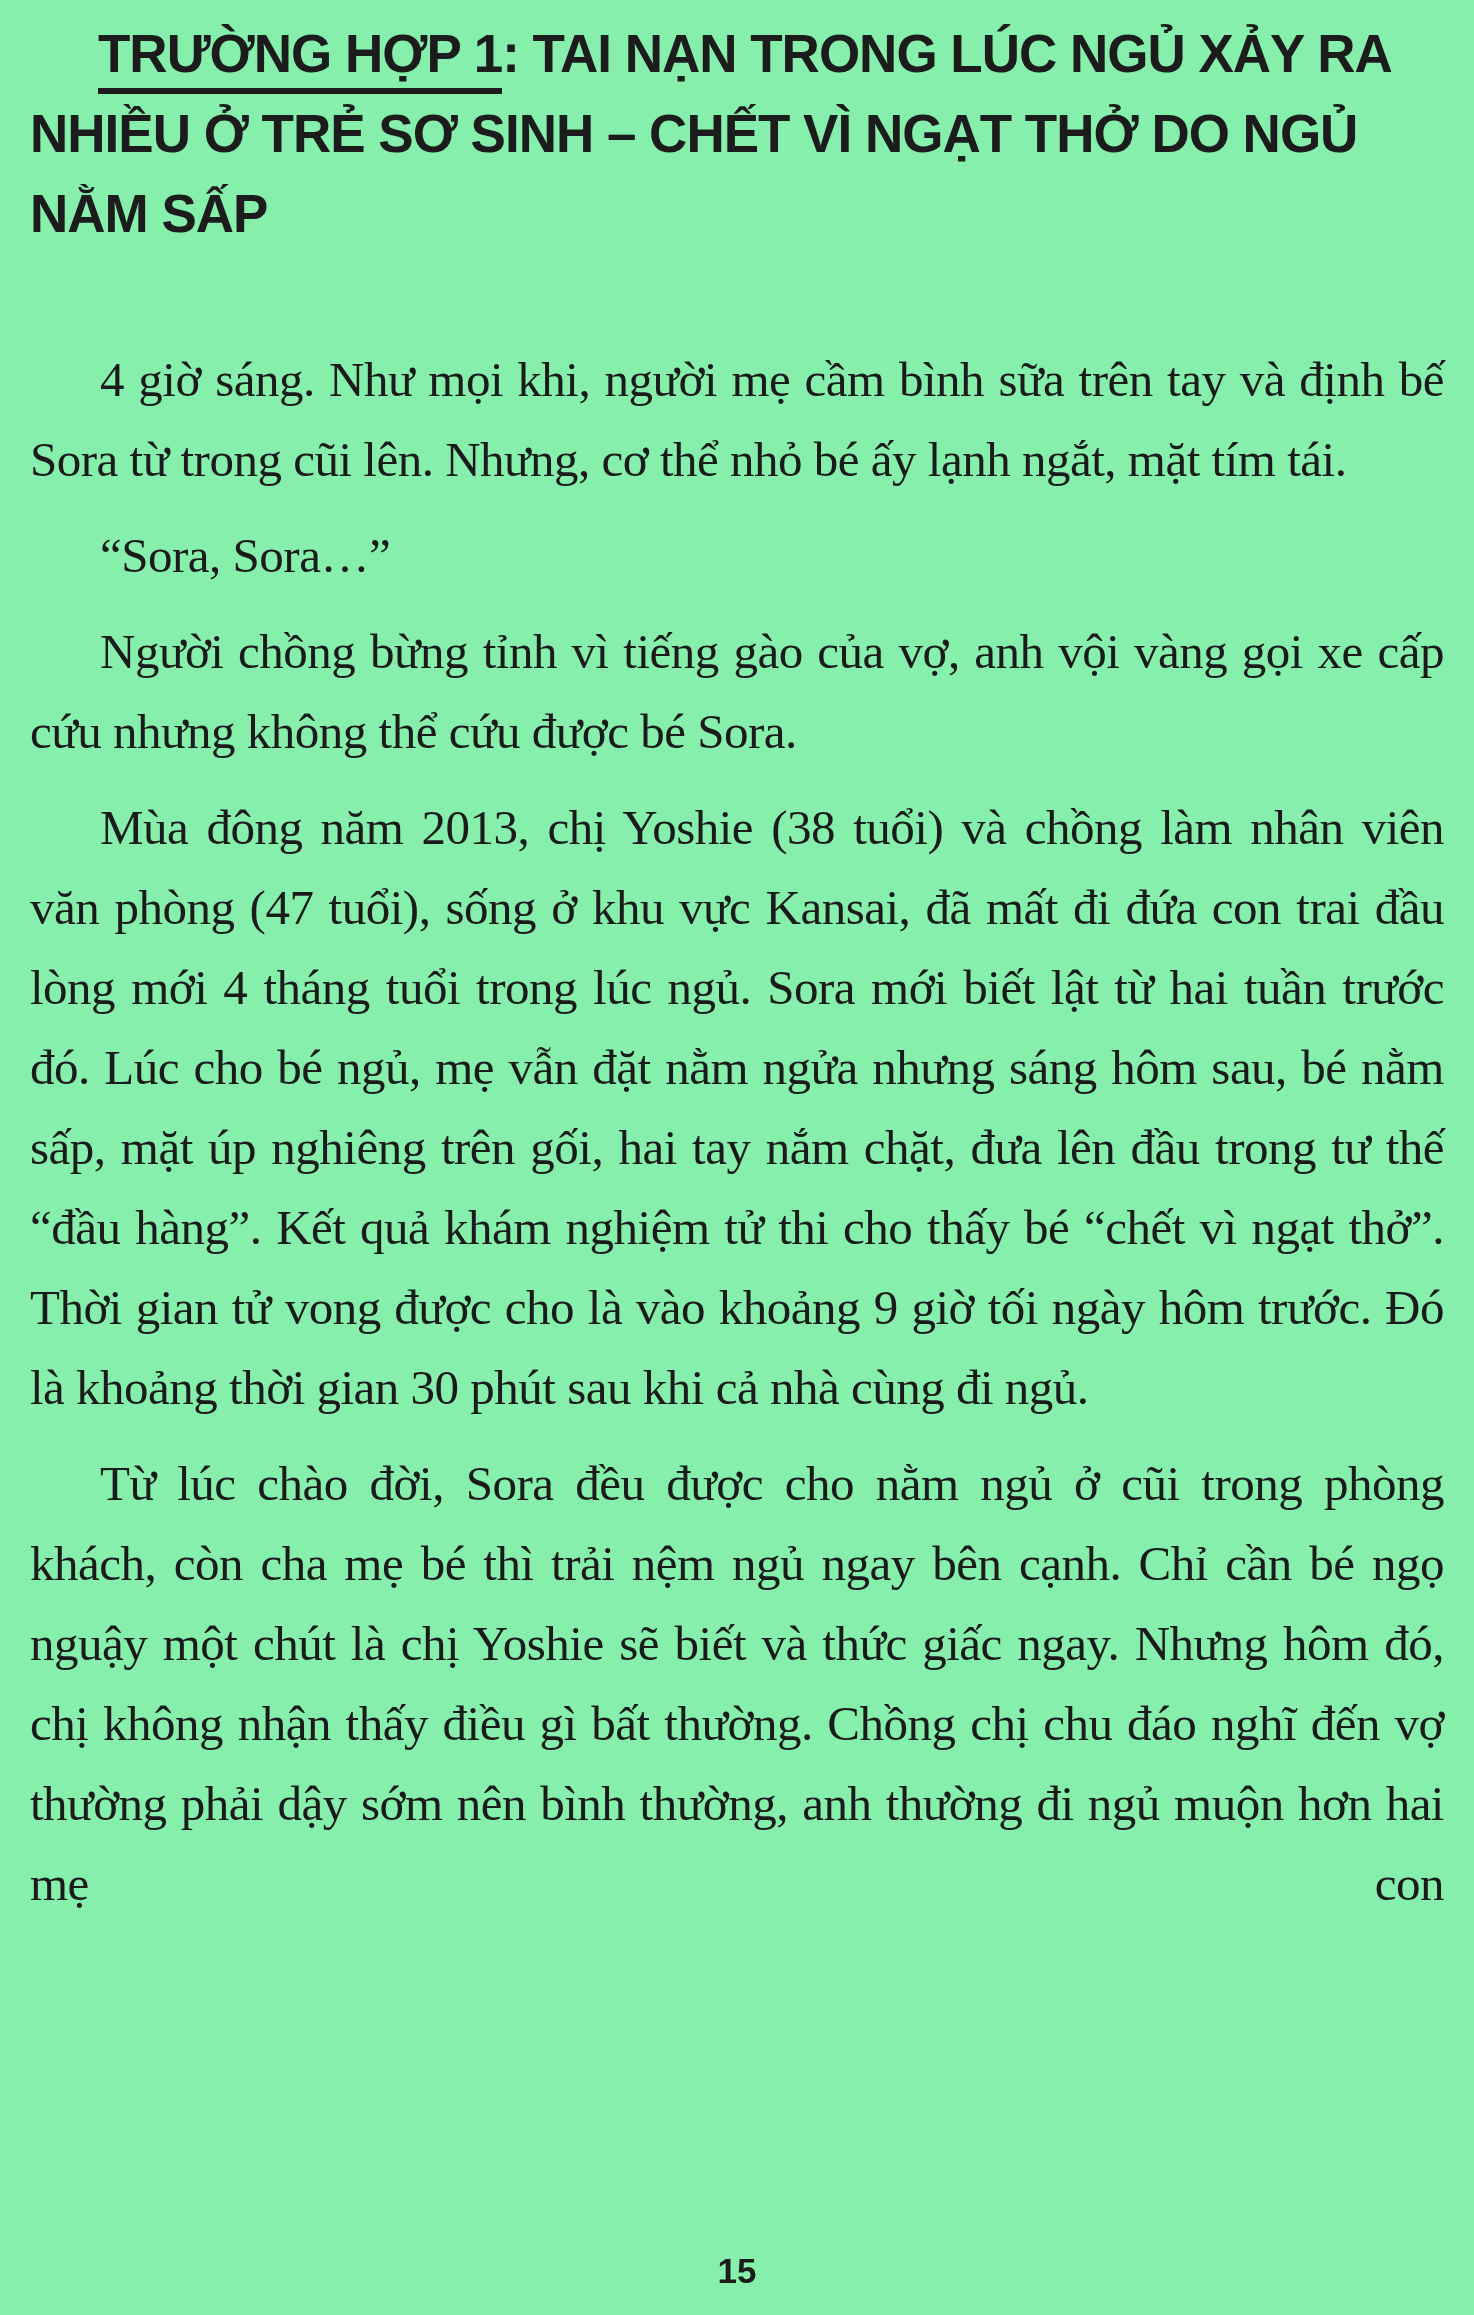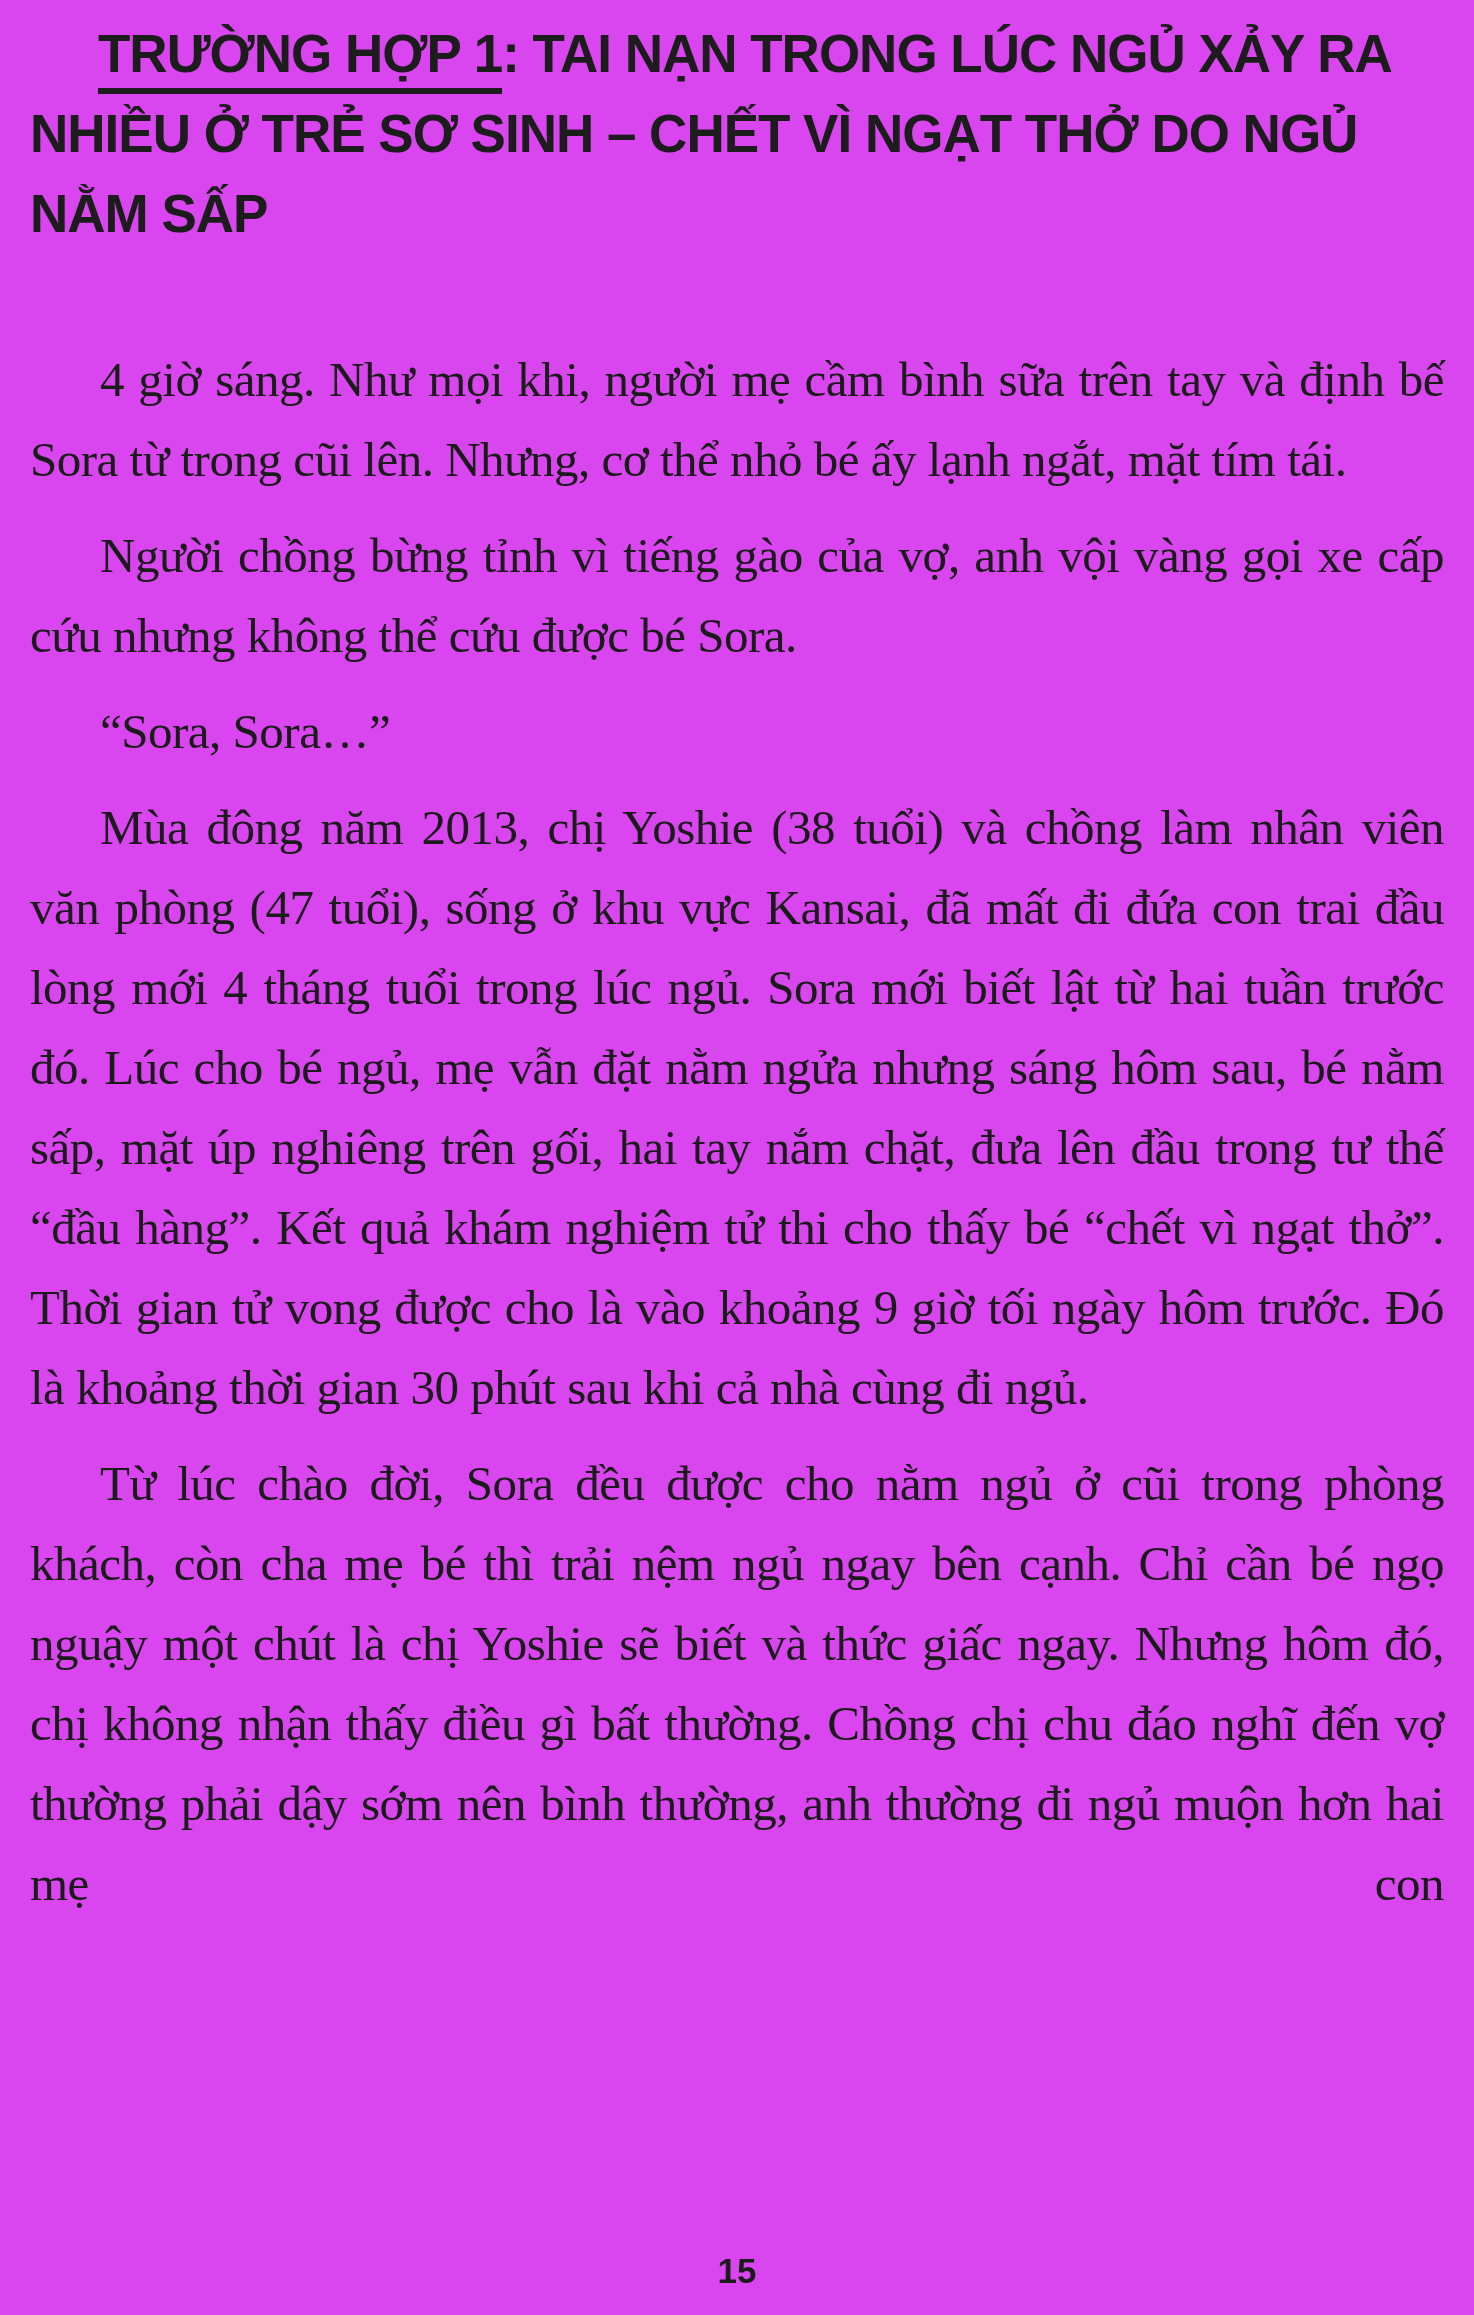--- a/index.html
+++ b/index.html
@@ -4,21 +4,21 @@
 <style>
   html, body {
     margin: 0;
     padding: 0;
     background: #ffffff;
   }
   .page {
     position: relative;
     width: 1474px;
     height: 2315px;
-    background: #d946ef;
+    background: #86efac;
     box-sizing: border-box;
     padding: 14px 30px 0 30px;
     overflow: hidden;
   }
   .heading {
     margin: 0;
     font-family: "Liberation Sans", sans-serif;
     font-weight: 700;
     font-size: 53px;
     line-height: 80px;
@@ -64,21 +64,21 @@
 </style>
 </head>
 <body>
 
 <div class="page">
 
   <h1 class="heading"><span class="underlined">TRƯỜNG HỢP 1</span><span>: TAI NẠN TRONG LÚC NGỦ XẢY RA NHIỀU Ở TRẺ SƠ SINH – CHẾT VÌ NGẠT THỞ DO NGỦ NẰM SẤP</span></h1>
 
   <div class="body-text">
     <p class="para">4 giờ sáng. Như mọi khi, người mẹ cầm bình sữa trên tay và định bế Sora từ trong cũi lên. Nhưng, cơ thể nhỏ bé ấy lạnh ngắt, mặt tím tái.</p>
+    <p class="para">“Sora, Sora…”</p>
     <p class="para">Người chồng bừng tỉnh vì tiếng gào của vợ, anh vội vàng gọi xe cấp cứu nhưng không thể cứu được bé Sora.</p>
-    <p class="para">“Sora, Sora…”</p>
     <p class="para">Mùa đông năm 2013, chị Yoshie (38 tuổi) và chồng làm nhân viên văn phòng (47 tuổi), sống ở khu vực Kansai, đã mất đi đứa con trai đầu lòng mới 4 tháng tuổi trong lúc ngủ. Sora mới biết lật từ hai tuần trước đó. Lúc cho bé ngủ, mẹ vẫn đặt nằm ngửa nhưng sáng hôm sau, bé nằm sấp, mặt úp nghiêng trên gối, hai tay nắm chặt, đưa lên đầu trong tư thế “đầu hàng”. Kết quả khám nghiệm tử thi cho thấy bé “chết vì ngạt thở”. Thời gian tử vong được cho là vào khoảng 9 giờ tối ngày hôm trước. Đó là khoảng thời gian 30 phút sau khi cả nhà cùng đi ngủ.</p>
     <p class="para continued">Từ lúc chào đời, Sora đều được cho nằm ngủ ở cũi trong phòng khách, còn cha mẹ bé thì trải nệm ngủ ngay bên cạnh. Chỉ cần bé ngọ nguậy một chút là chị Yoshie sẽ biết và thức giấc ngay. Nhưng hôm đó, chị không nhận thấy điều gì bất thường. Chồng chị chu đáo nghĩ đến vợ thường phải dậy sớm nên bình thường, anh thường đi ngủ muộn hơn hai mẹ con</p>
   </div>
 
   <div class="page-number">15</div>
 
 </div>
 
 </body></html>

